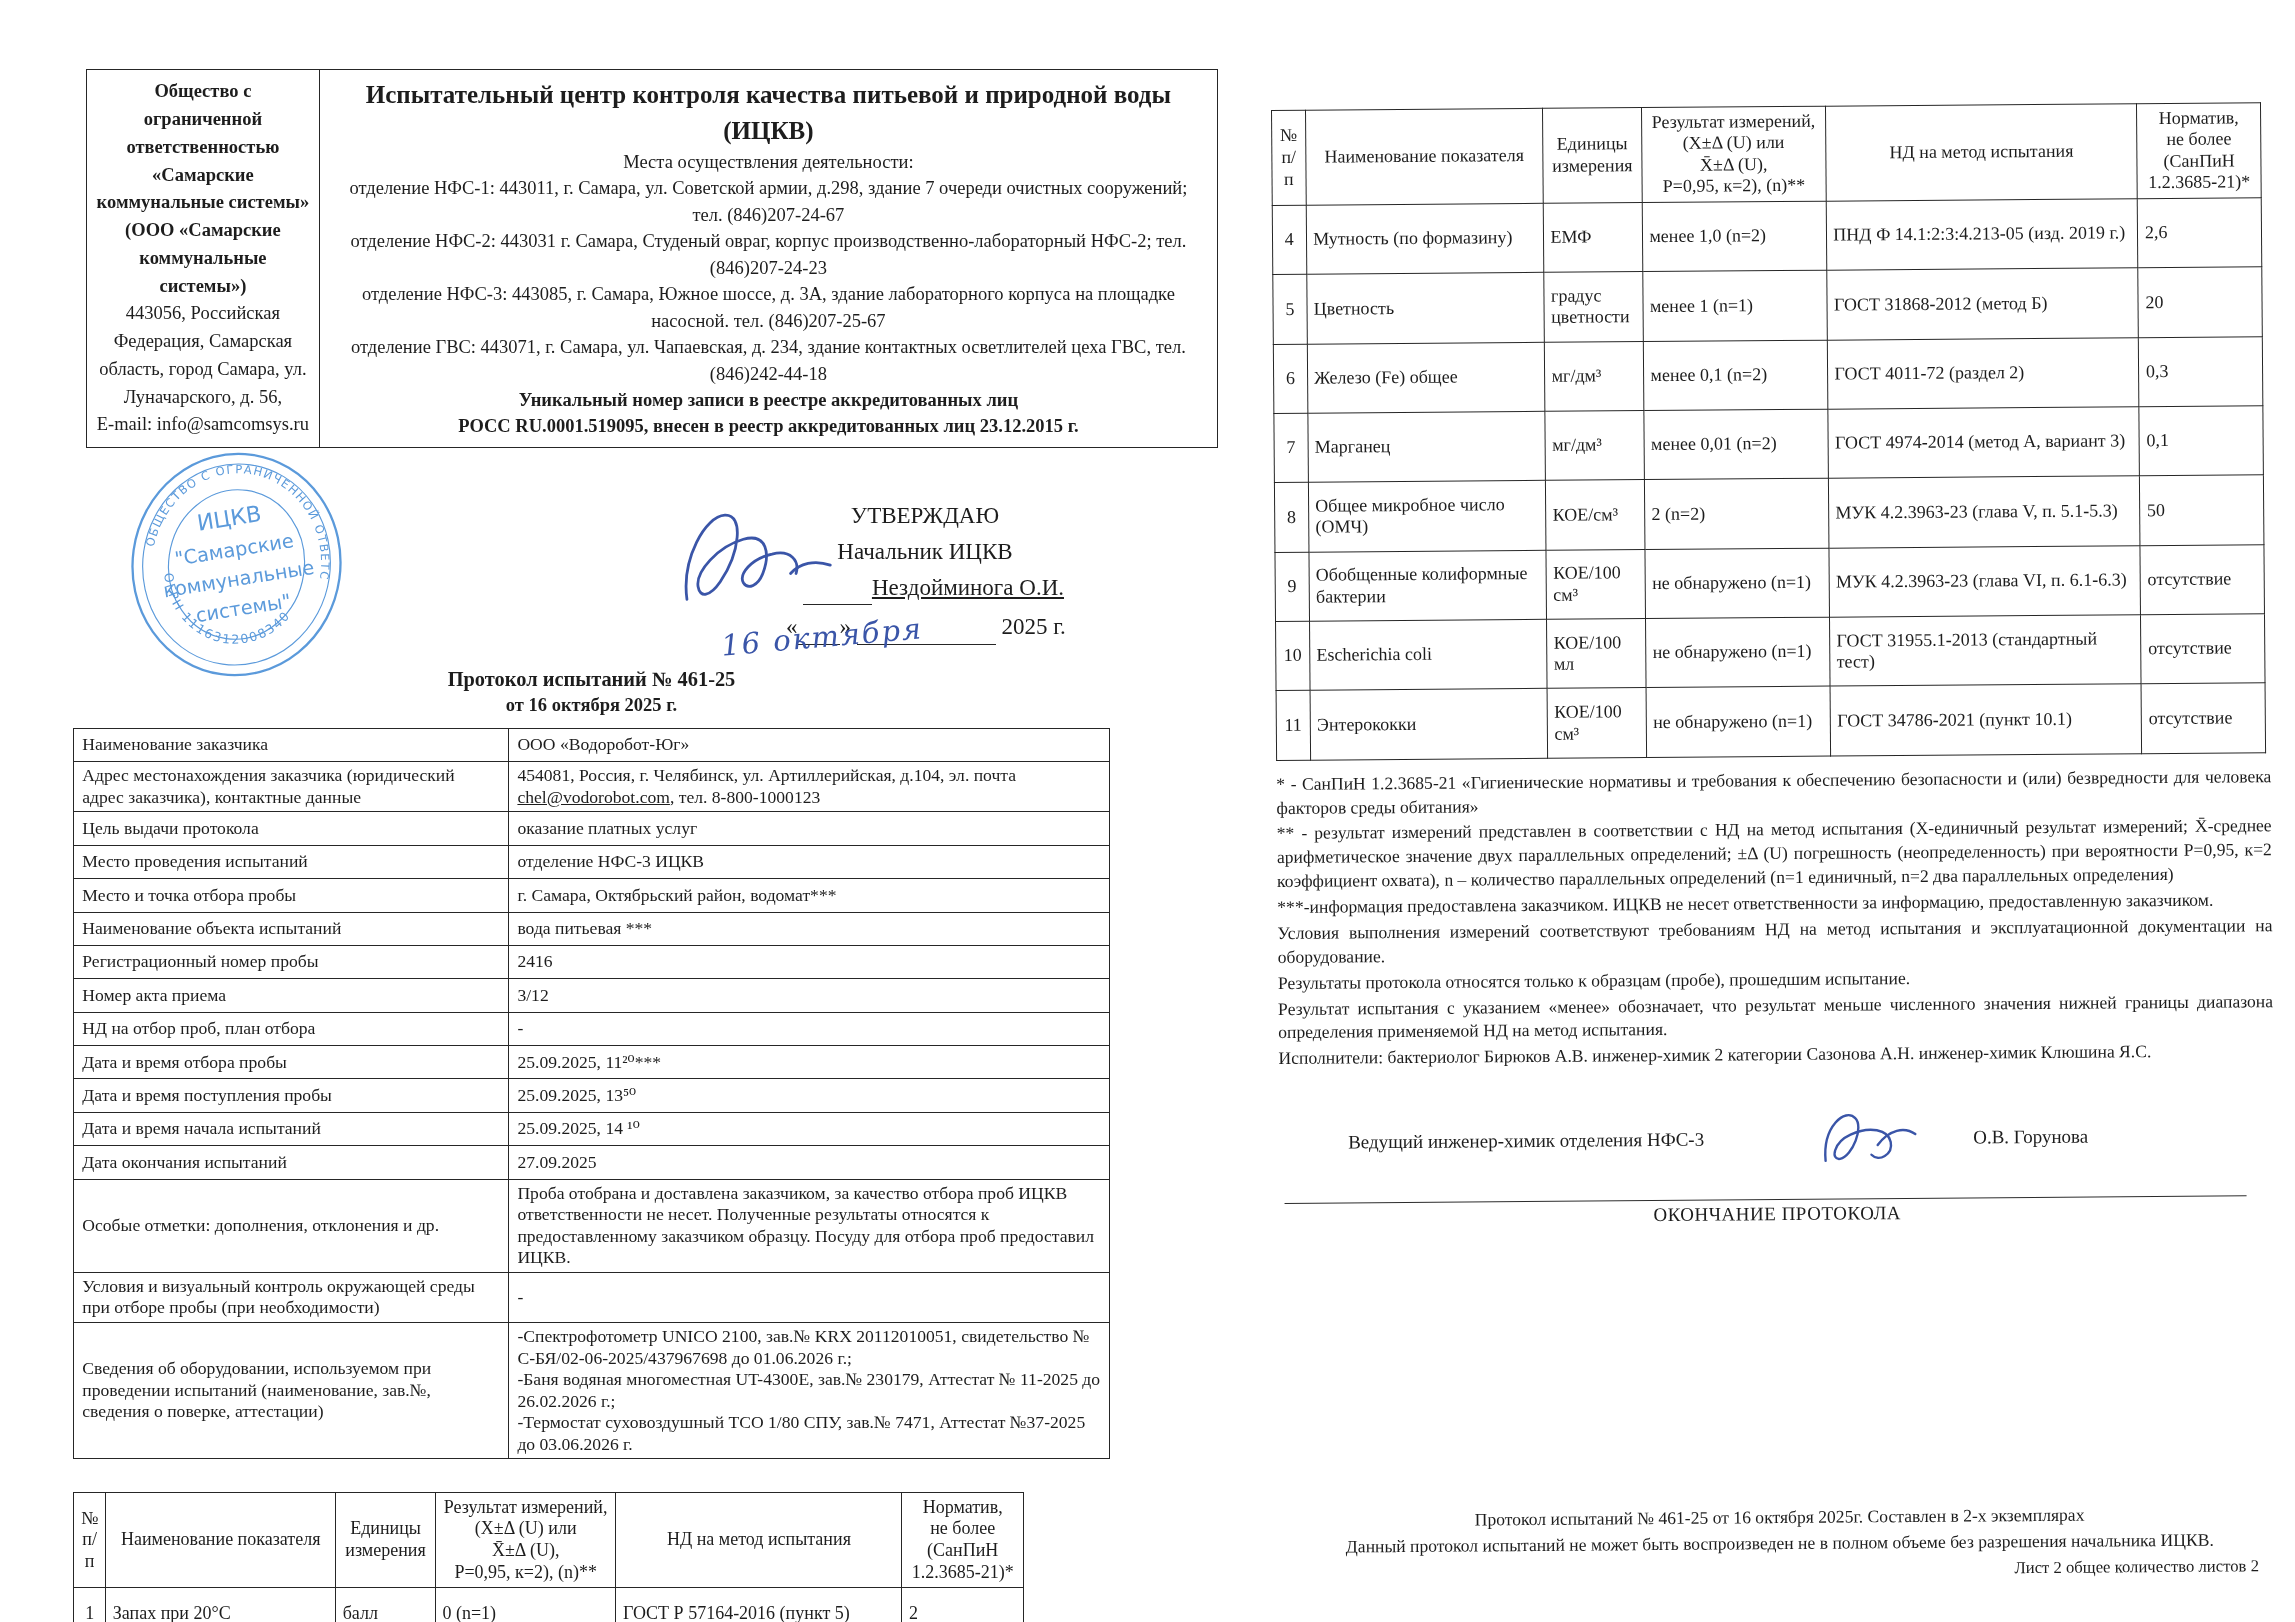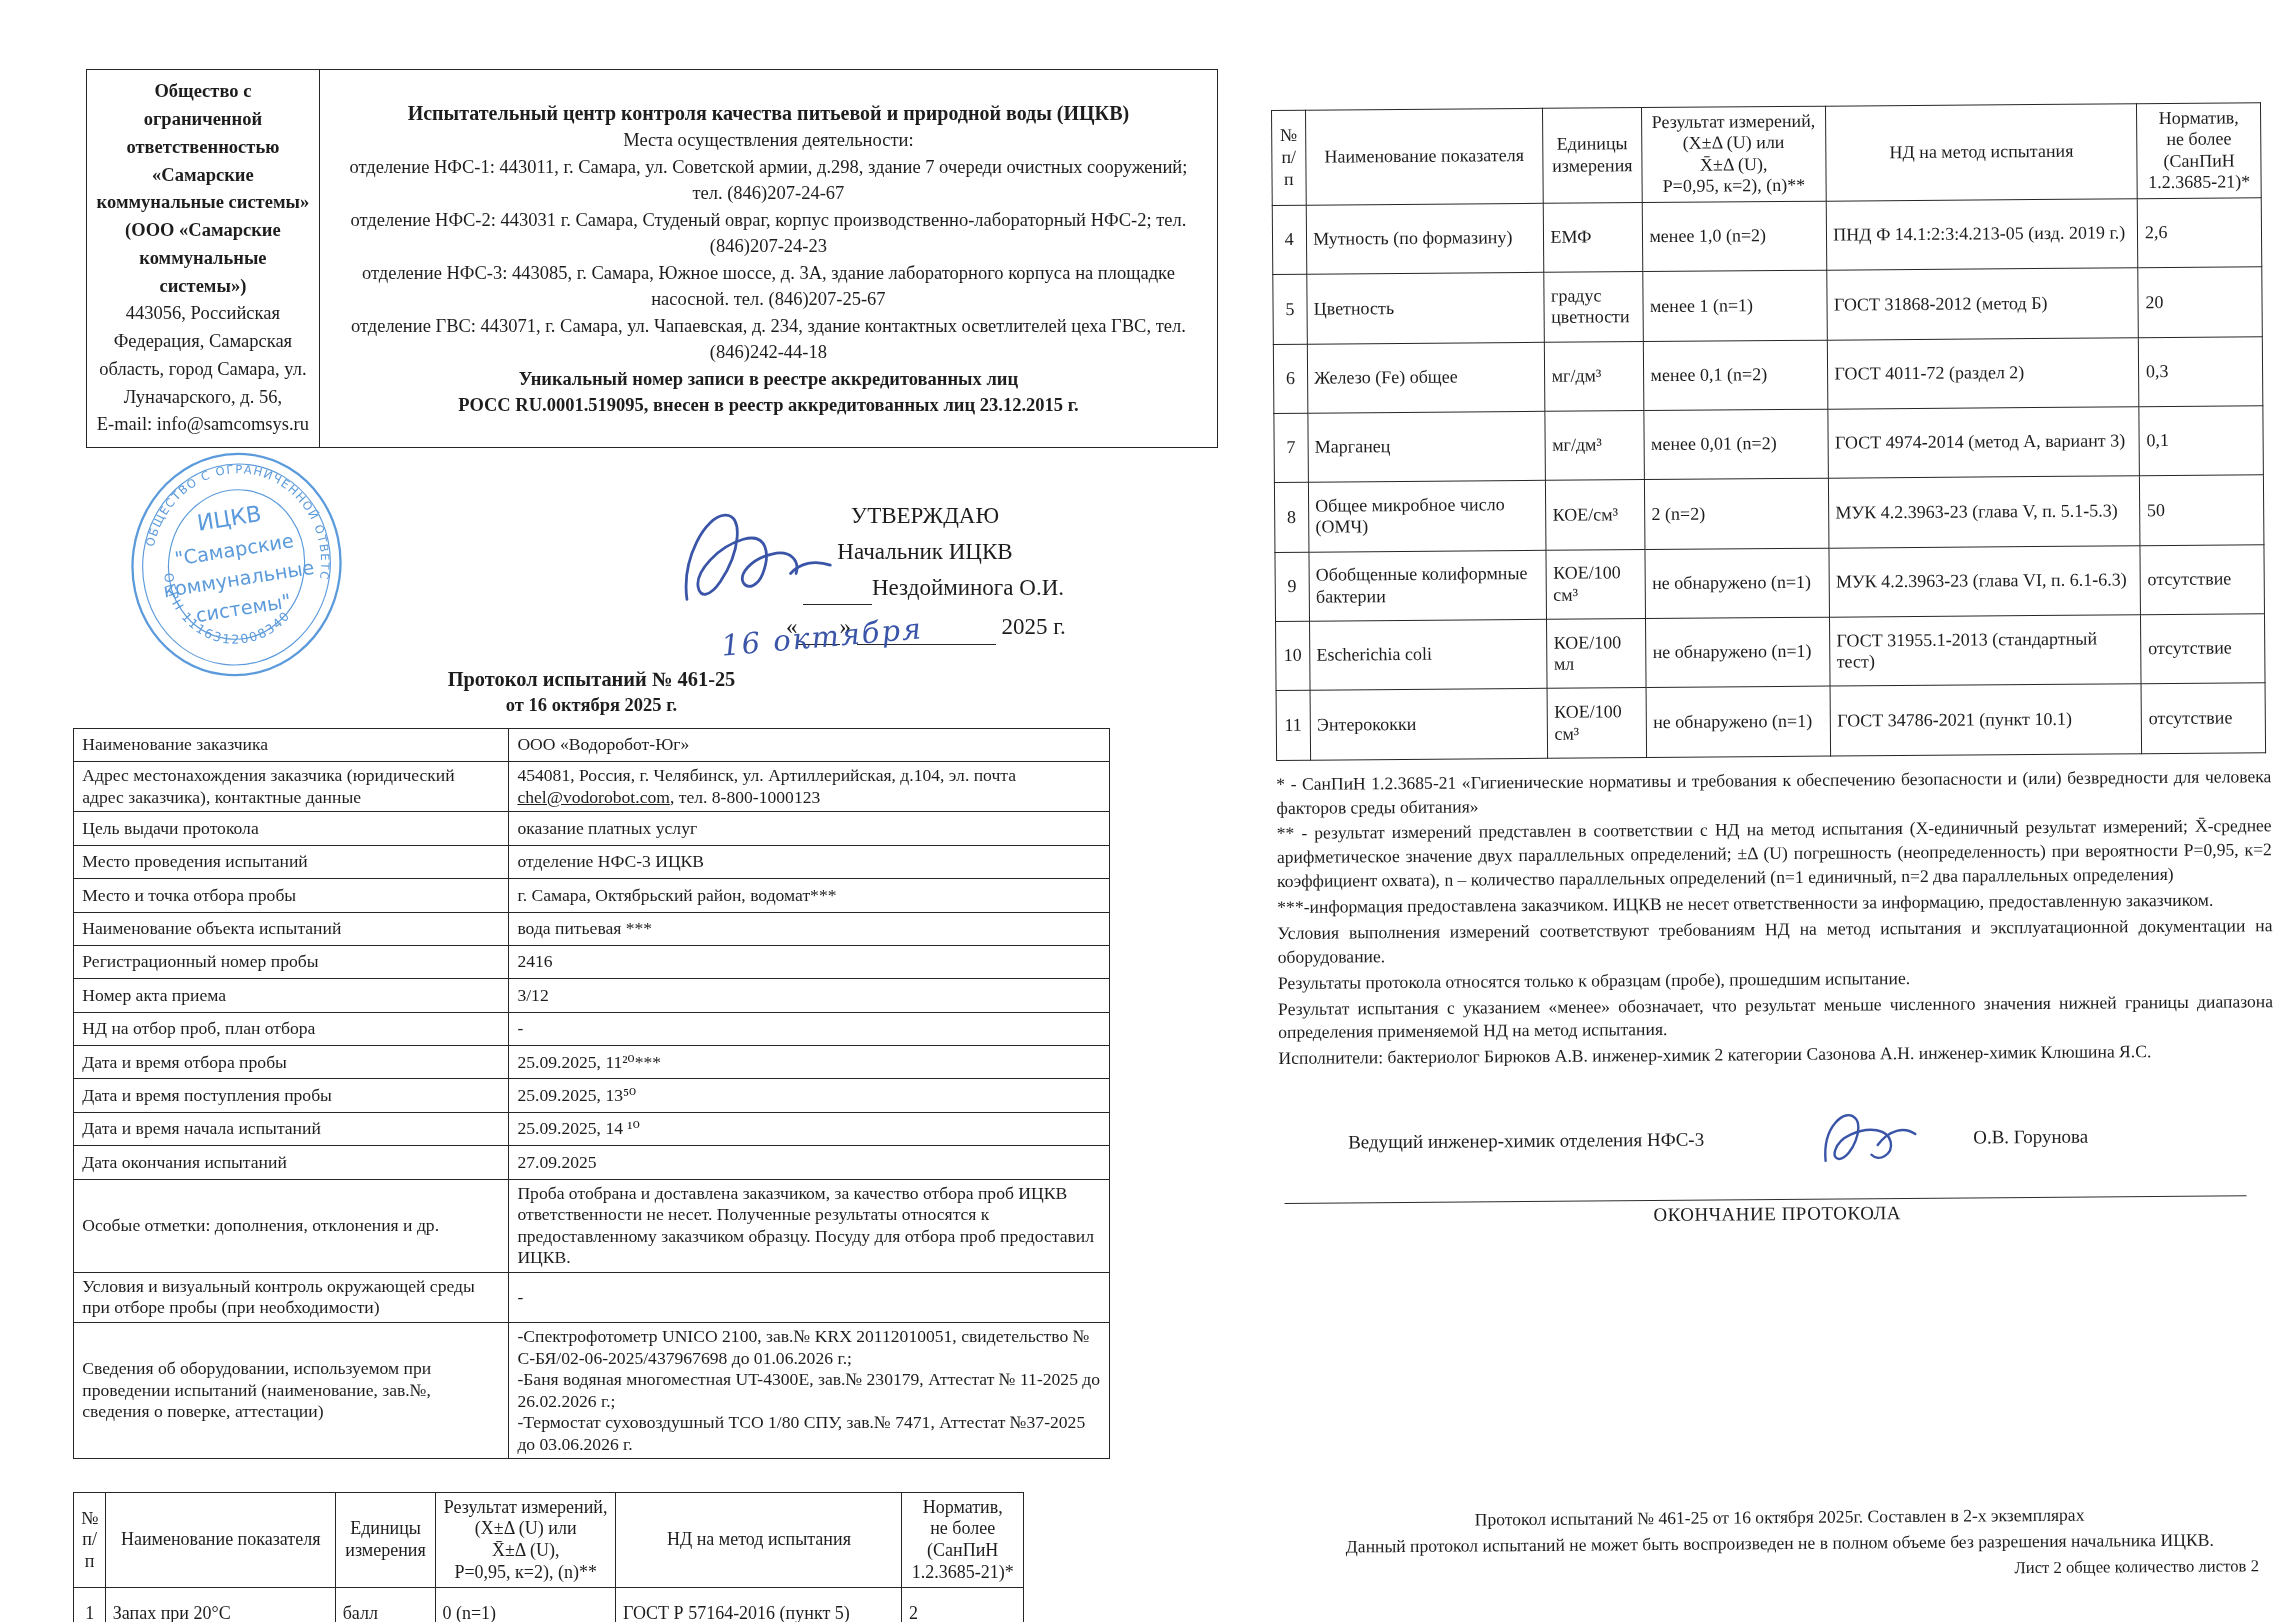--- a/index.html
+++ b/index.html
@@ -11,29 +11,29 @@
   .page{position:absolute;}
   .page1{left:73px;top:69px;width:1037px;}
   .page2{left:1271px;top:110px;width:995px;transform:rotate(-0.45deg);transform-origin:top left;}
 
   
   .hdr-table{border-collapse:collapse;margin-left:13px;width:1132px;table-layout:fixed;}
   .hdr-table td{border:1.9px solid #262626;vertical-align:middle;}
   .org-cell{width:217px;text-align:center;font-size:18.5px;line-height:1.5;padding:8.3px 7.4px;}
   .org-name{font-weight:bold;}
   .ctr-cell{text-align:center;font-size:18.5px;line-height:1.43;padding:6.5px 20.4px;}
-  .ctr-title{font-weight:bold;font-size:20px;}
+  .ctr-title{font-weight:bold;font-size:25px;}
   .accr{font-weight:bold;}
 
   
   .stamp-row{position:relative;height:217px;}
   .stamp{position:absolute;left:55px;top:0.9px;width:217px;height:231px;transform:rotate(8deg);opacity:.92;}
   .approval{position:absolute;left:713px;top:50px;width:278px;font-size:23px;line-height:1.55;}
   .appr-c{text-align:center;}
-  .appr-name-line{text-align:right;white-space:nowrap;}
+  .appr-name-line{text-align:right;white-space:nowrap;text-decoration:underline;}
   .blank{display:inline-block;border-bottom:1.4px solid #262626;height:19.4px;vertical-align:bottom;}
   .b1{width:69px;}
   .b2{width:42px;}
   .b3{width:139px;}
   .appr-date{margin-top:4px;white-space:nowrap;}
   .hw{color:#3a55a8;font-style:italic;font-family:"DejaVu Serif",serif;}
   .hw-date{position:absolute;left:648px;top:172px;font-size:29px;transform:rotate(-5deg);letter-spacing:1.9px;}
   .sig-approve{position:absolute;left:601px;top:55px;width:185px;height:116px;}
 
   

